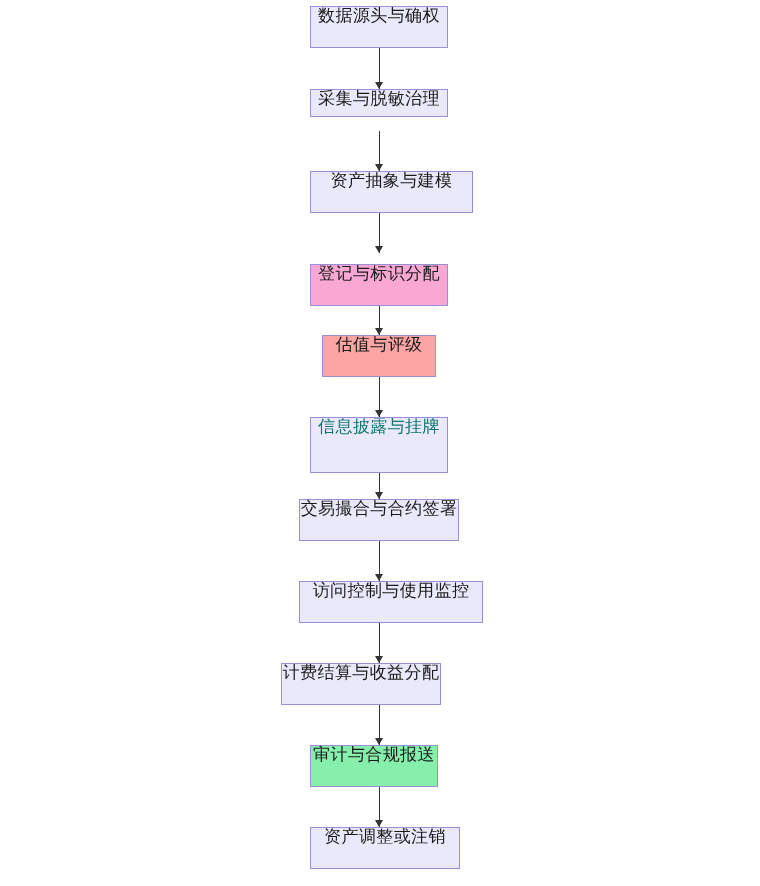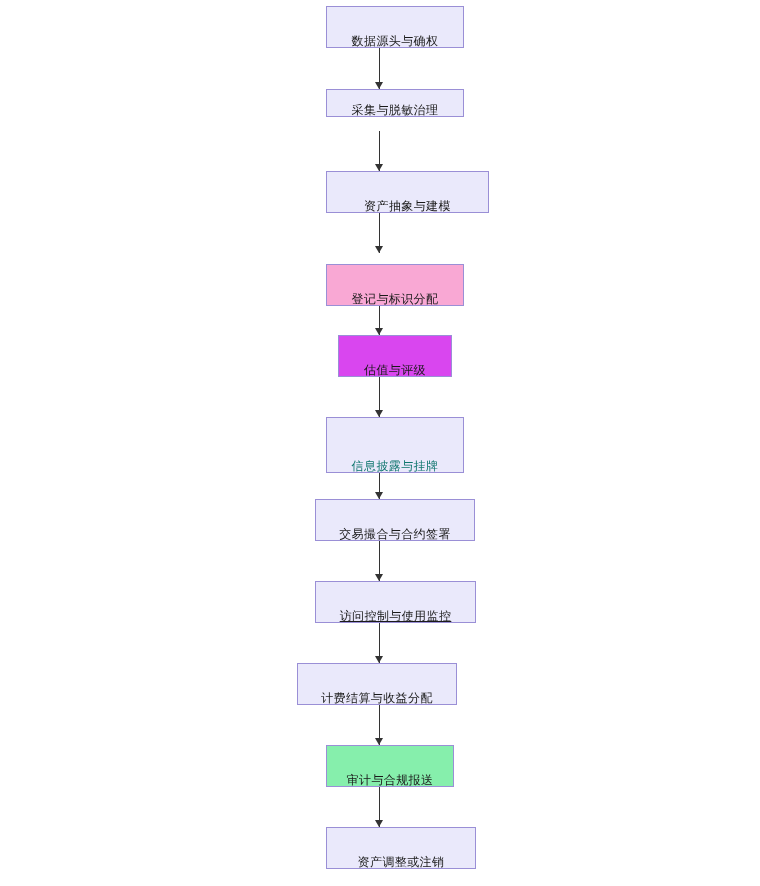--- a/index.html
+++ b/index.html
@@ -19,29 +19,28 @@
     width: 760px;
     height: 886px;
   }
 
   .node {
     position: absolute;
     box-sizing: border-box;
     background: #eae9fb;
     border: 1.3px solid #9a8fd6;
     display: flex;
-    align-items: flex-end;
+    align-items: flex-start;
     justify-content: center;
     color: #1a1a1a;
-    font-size: 12px;
+    font-size: 17px;
     letter-spacing: 0.4px;
     line-height: 1;
     white-space: nowrap;
     user-select: none;
-    margin-left: 16px;
   }
 
   .node-label {
     display: block;
   }
 
   .edge {
     position: absolute;
     width: 0;
     height: 0;
@@ -114,30 +113,30 @@
     </div>
     <div class="node" style="left: 310px; top: 89px; width: 138px; height: 28px; background: rgb(234, 233, 251); border-color: rgb(154, 143, 214); color: rgb(26, 26, 26);">
       <span class="node-label">采集与脱敏治理</span>
     </div>
     <div class="node" style="left: 310px; top: 171px; width: 163px; height: 42px; background: rgb(234, 233, 251); border-color: rgb(154, 143, 214); color: rgb(26, 26, 26);">
       <span class="node-label">资产抽象与建模</span>
     </div>
     <div class="node" style="left: 310px; top: 264px; width: 138px; height: 42px; background: #f9a8d4; border-color: rgb(154, 143, 214); color: rgb(26, 26, 26);">
       <span class="node-label">登记与标识分配</span>
     </div>
-    <div class="node" style="left: 322px; top: 335px; width: 114px; height: 42px; background: #d946ef; border-color: rgb(154, 143, 214); color: rgb(26, 26, 26);">
+    <div class="node" style="left: 322px; top: 335px; width: 114px; height: 42px; background: #fca5a5; border-color: rgb(154, 143, 214); color: rgb(26, 26, 26);">
       <span class="node-label">估值与评级</span>
     </div>
     <div class="node" style="left: 310px; top: 417px; width: 138px; height: 56px; background: rgb(234, 233, 251); border-color: rgb(154, 143, 214); color: #0f766e;">
       <span class="node-label">信息披露与挂牌</span>
     </div>
     <div class="node" style="left: 299px; top: 499px; width: 160px; height: 42px; background: rgb(234, 233, 251); border-color: rgb(154, 143, 214); color: rgb(26, 26, 26);">
       <span class="node-label">交易撮合与合约签署</span>
     </div>
-    <div class="node" style="left: 299px; top: 581px; width: 161px; height: 42px; background: rgb(234, 233, 251); border-color: rgb(154, 143, 214); color: rgb(26, 26, 26); text-decoration: underline;">
+    <div class="node" style="left: 299px; top: 581px; width: 184px; height: 42px; background: rgb(234, 233, 251); border-color: rgb(154, 143, 214); color: rgb(26, 26, 26);">
       <span class="node-label">访问控制与使用监控</span>
     </div>
     <div class="node" style="left: 281px; top: 663px; width: 160px; height: 42px; background: rgb(234, 233, 251); border-color: rgb(154, 143, 214); color: rgb(26, 26, 26);">
       <span class="node-label">计费结算与收益分配</span>
     </div>
     <div class="node" style="left: 310px; top: 745px; width: 128px; height: 42px; background: #86efac; border-color: rgb(154, 143, 214); color: rgb(26, 26, 26);">
       <span class="node-label">审计与合规报送</span>
     </div>
     <div class="node" style="left: 310px; top: 827px; width: 150px; height: 42px; background: rgb(234, 233, 251); border-color: rgb(154, 143, 214); color: rgb(26, 26, 26);">
       <span class="node-label">资产调整或注销</span>

